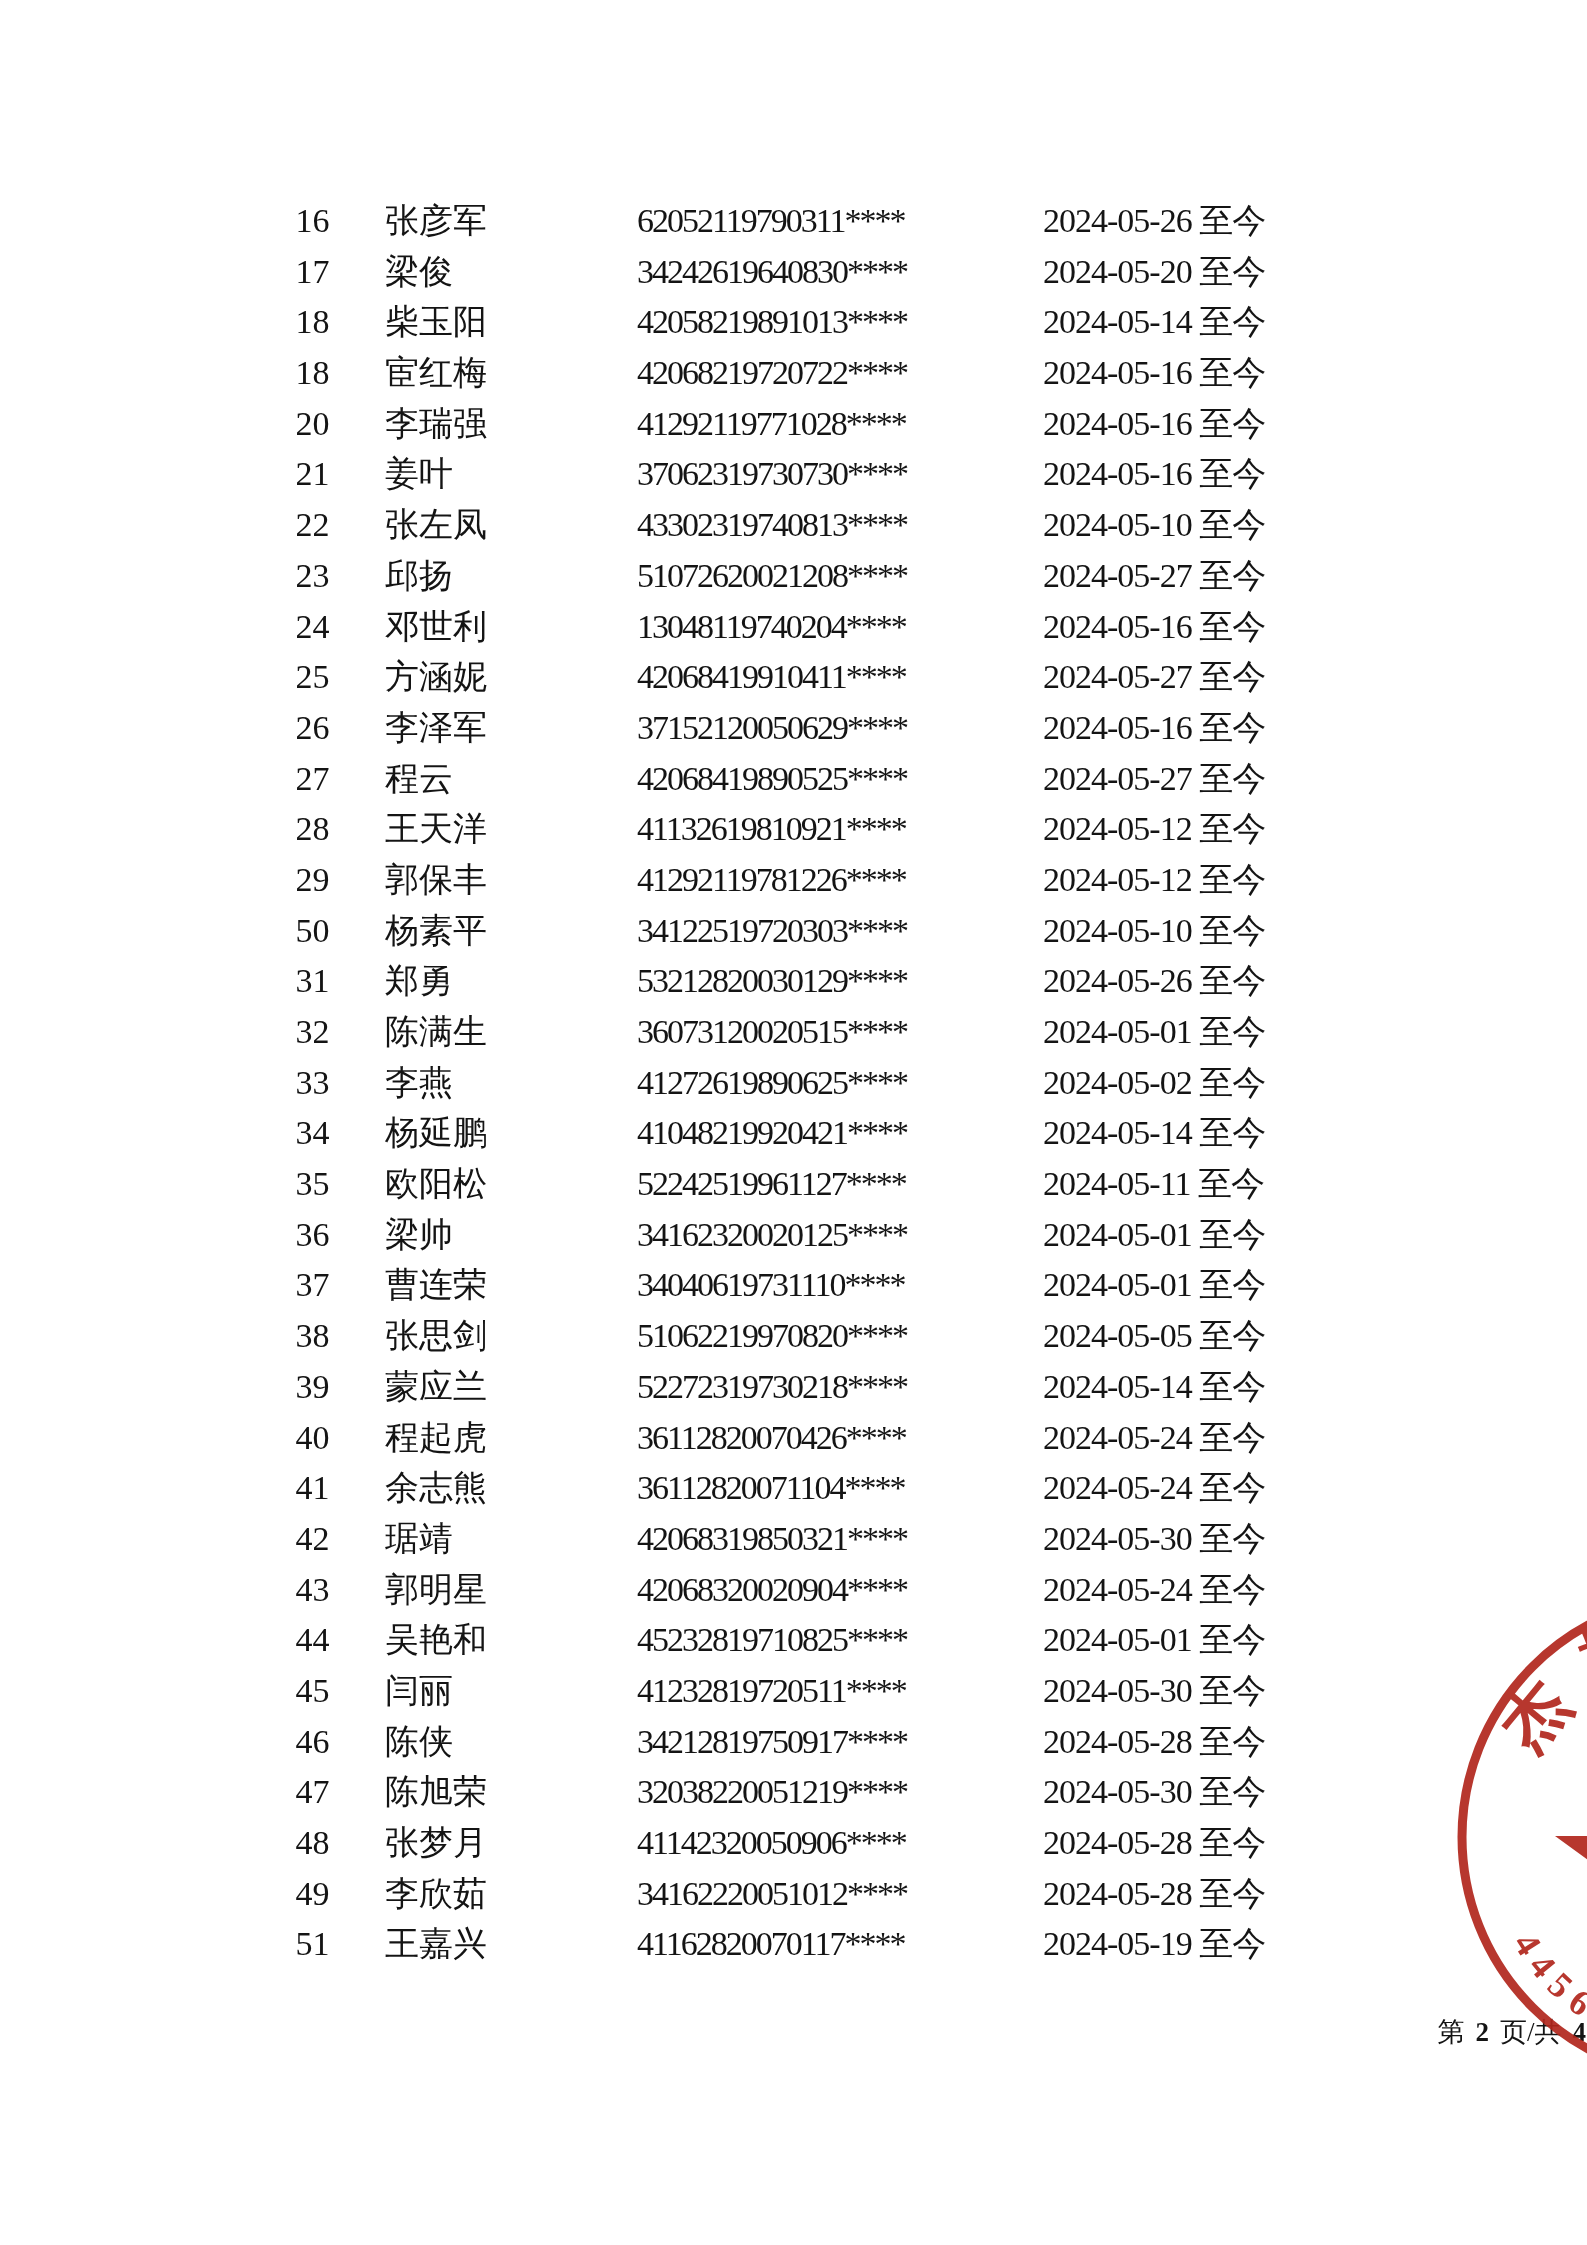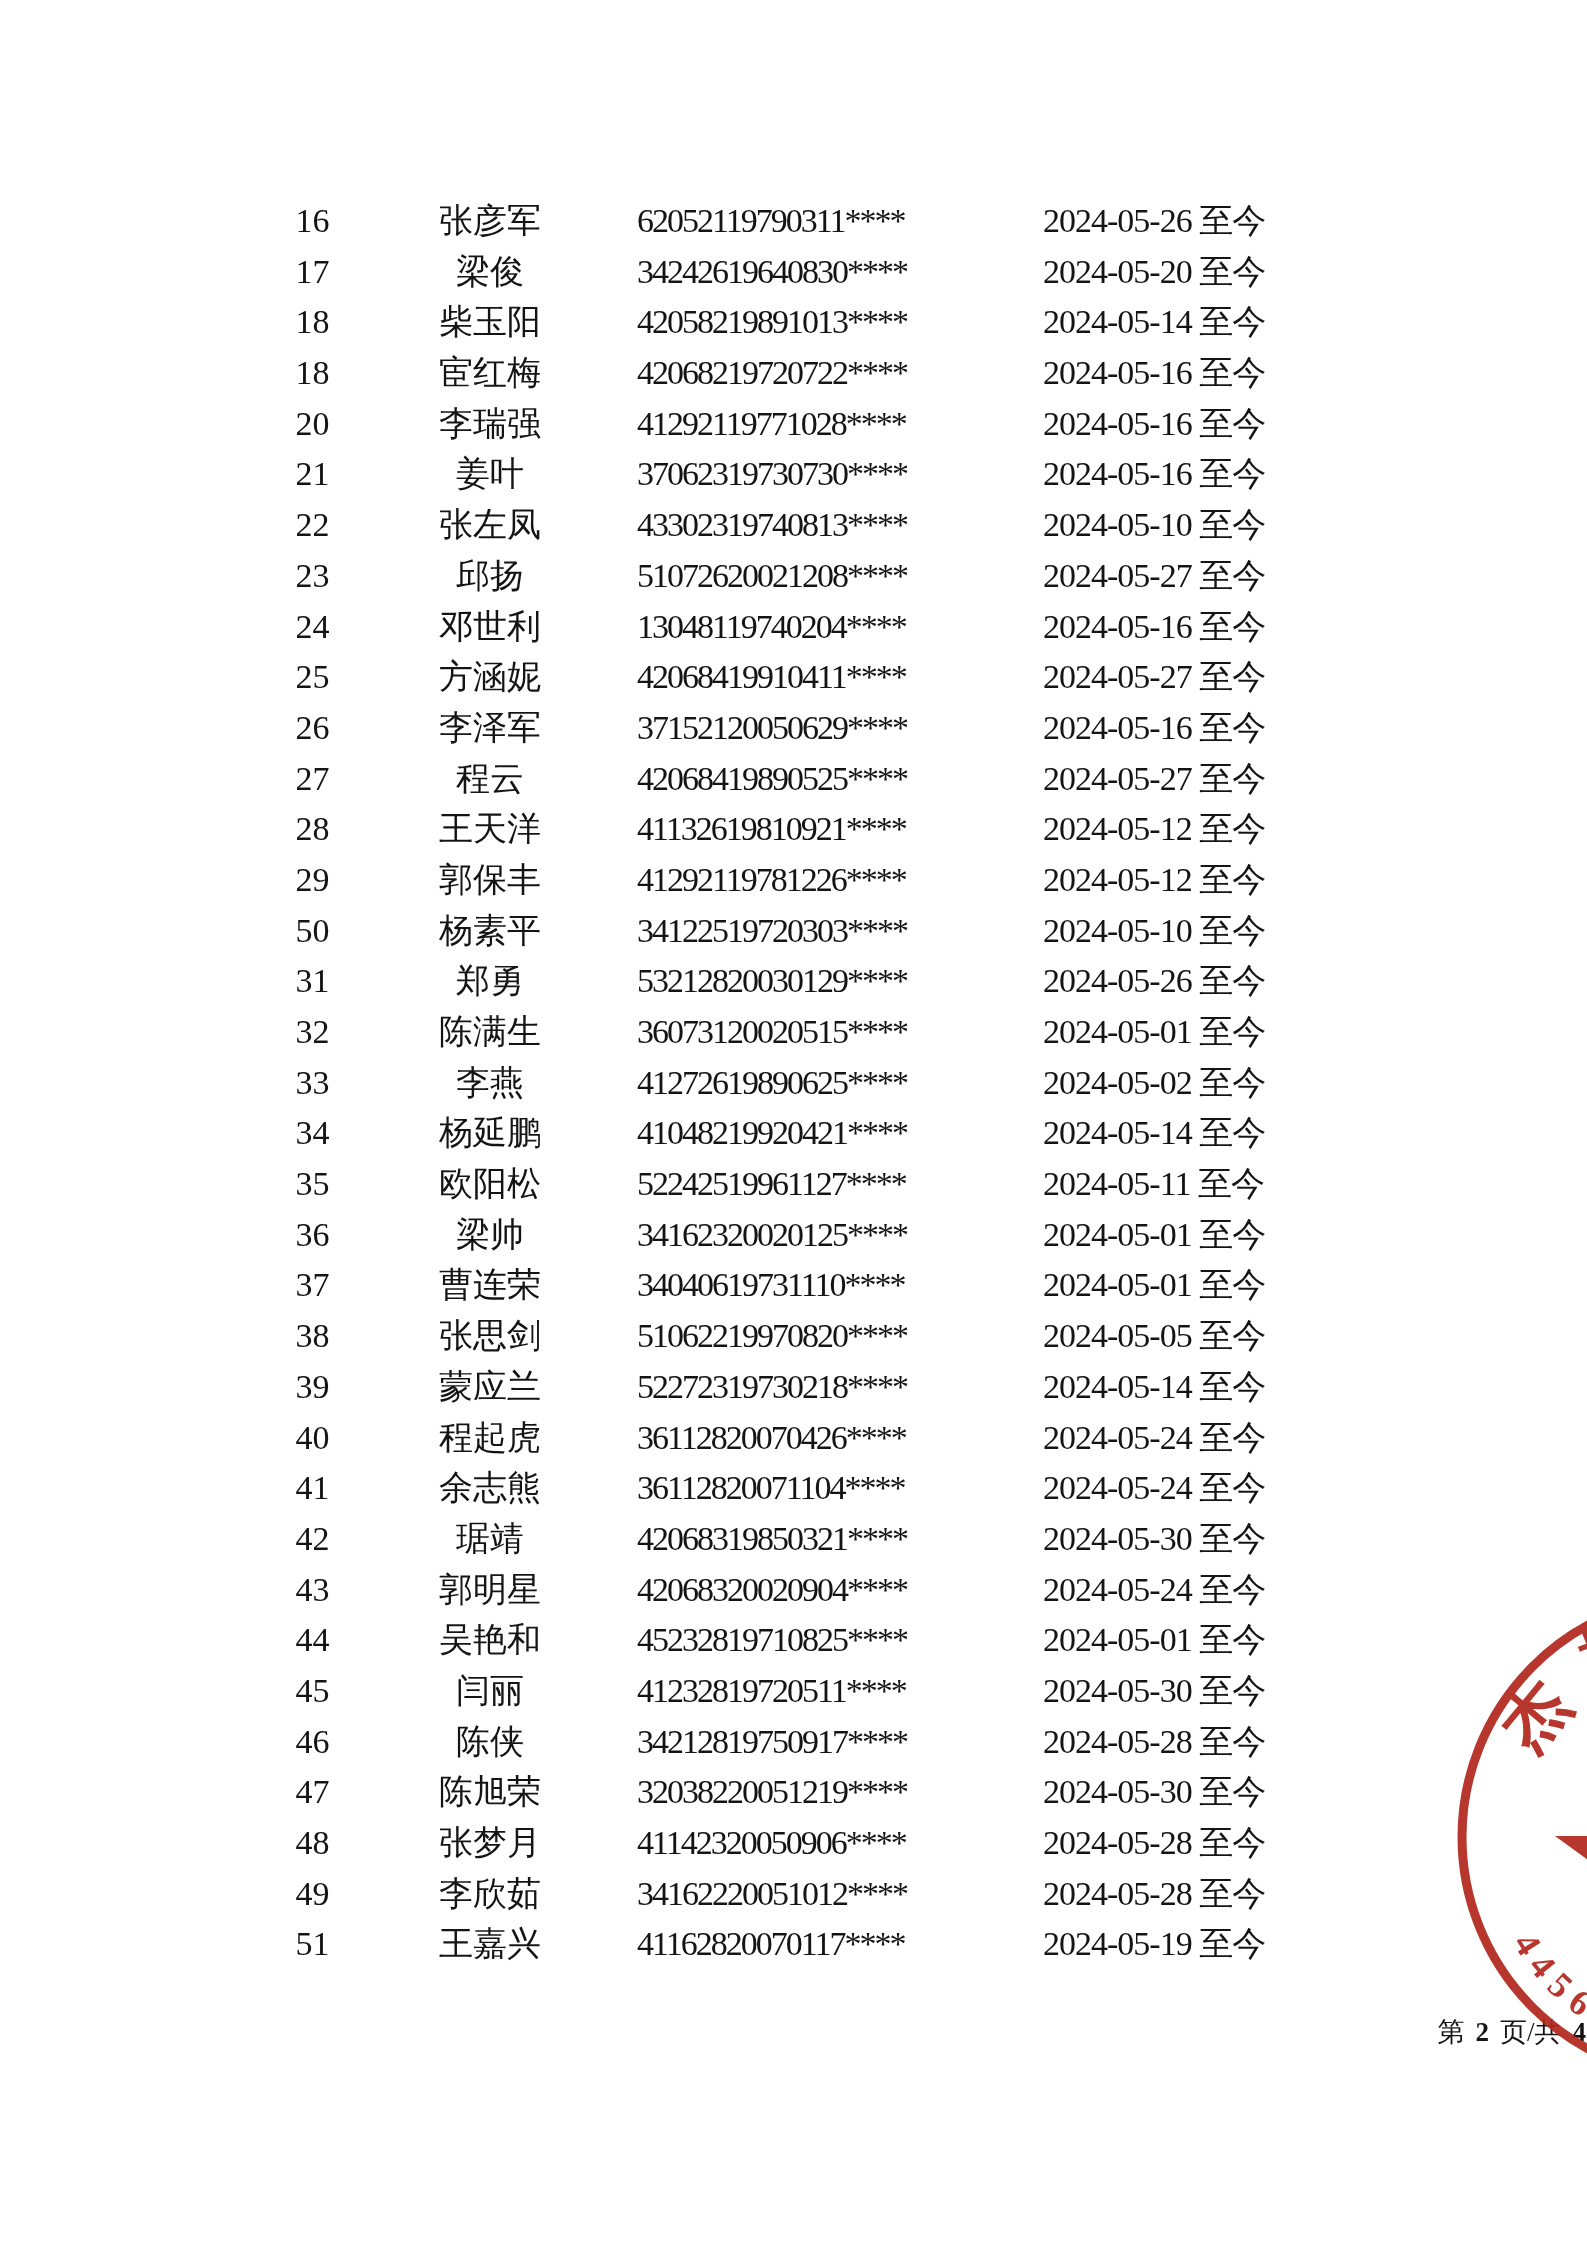--- a/index.html
+++ b/index.html
@@ -28,21 +28,20 @@
   .c-no {
     position: absolute;
     left: 240px;
     width: 145px;
     text-align: center;
   }
   .c-name {
     position: absolute;
     left: 385px;
     width: 210px;
-    text-align: center;
   }
   .c-id {
     position: absolute;
     left: 637px;
     letter-spacing: -2px;
     white-space: nowrap;
   }
   .c-date {
     position: absolute;
     left: 1043px;

